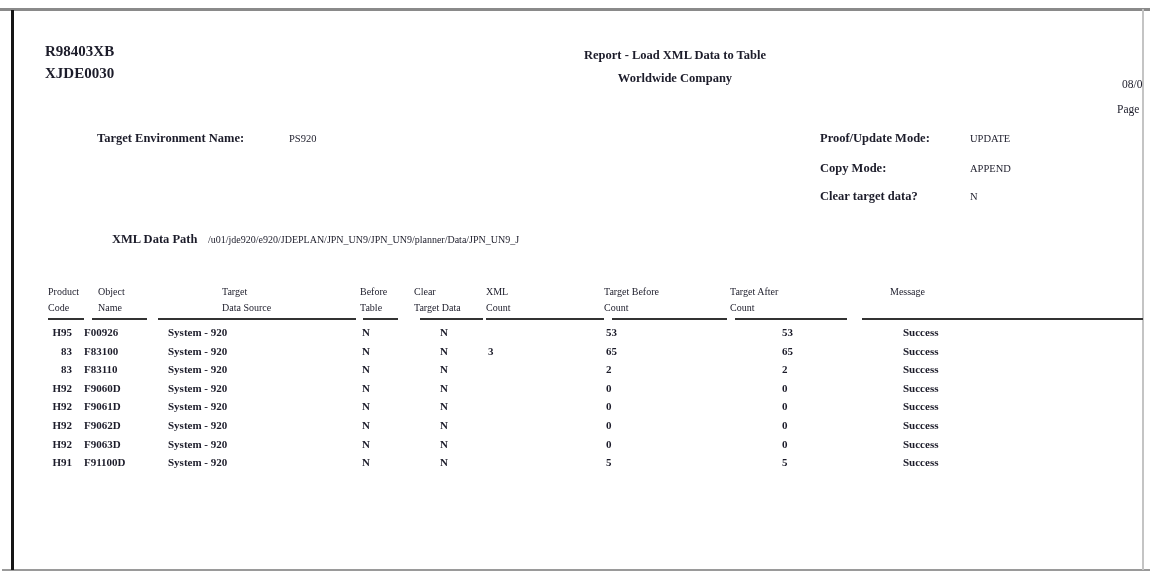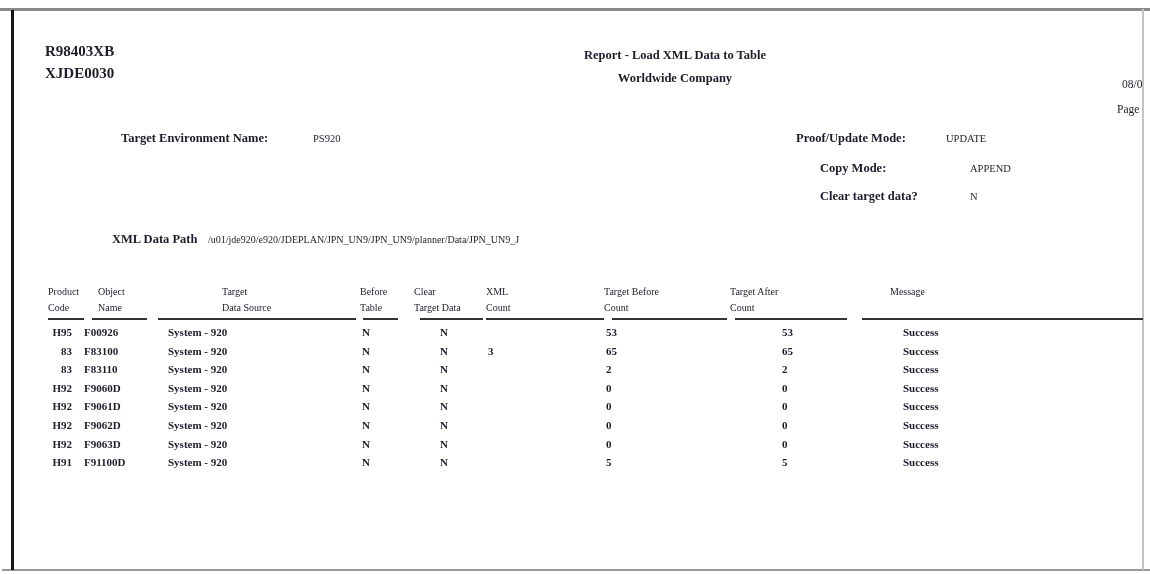--- a/index.html
+++ b/index.html
@@ -17,22 +17,22 @@
   .hdr-center{position:absolute;left:400px;top:44px;width:550px;text-align:center;
               font-weight:700;font-size:12.5px;line-height:23px;}
   .hdr-right{position:absolute;left:1117px;top:44px;width:26px;overflow:hidden;
              font-size:11.5px;line-height:25px;white-space:nowrap;margin-top:28px;}
   .hdr-right .date{padding-left:5px;}
 
   
   .param{position:absolute;display:flex;align-items:baseline;white-space:nowrap;}
   .param .lbl{font-weight:700;font-size:12.5px;}
   .param .val{font-size:10.5px;text-align:center;}
-  #p-env{left:121px;top:131px}   #p-env .lbl{width:192px}
-  #p-proof{left:796px;top:131px} #p-proof .lbl{width:150px}
+  #p-env{left:97px;top:131px}   #p-env .lbl{width:192px}
+  #p-proof{left:820px;top:131px} #p-proof .lbl{width:150px}
   #p-copy{left:820px;top:161px}  #p-copy .lbl{width:150px}
   #p-clear{left:820px;top:189px} #p-clear .lbl{width:150px}
   #p-path{left:112px;top:232px}  #p-path .lbl{width:96px}
   #p-path .val{font-size:10px;}
 
   
   .table{position:absolute;left:40px;top:284px;width:1105px;}
   .thead{display:flex;}
   .hcell{position:relative;height:36px;text-align:left;font-size:10px;
          line-height:16px;font-weight:400;flex-shrink:0;box-sizing:border-box;}

